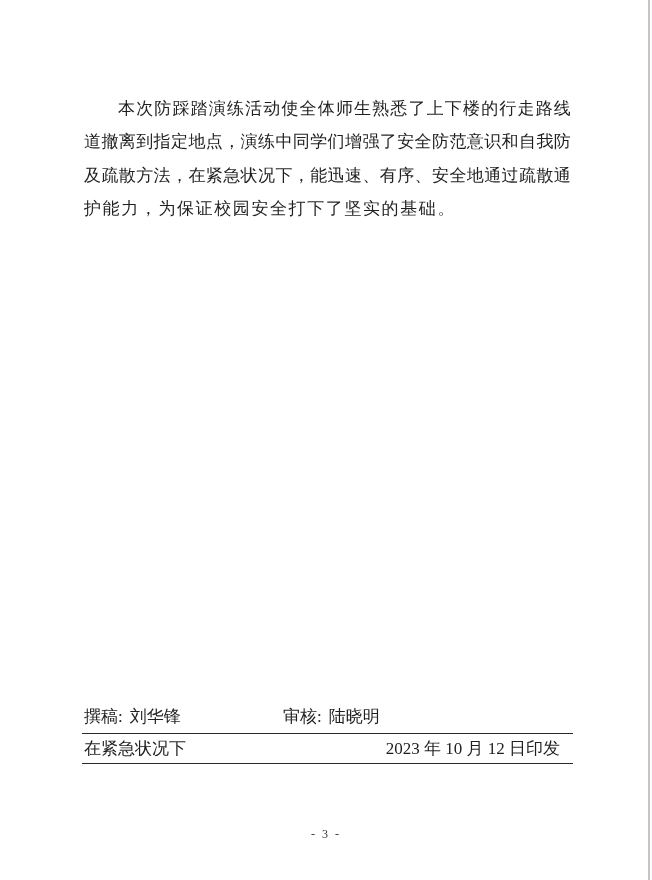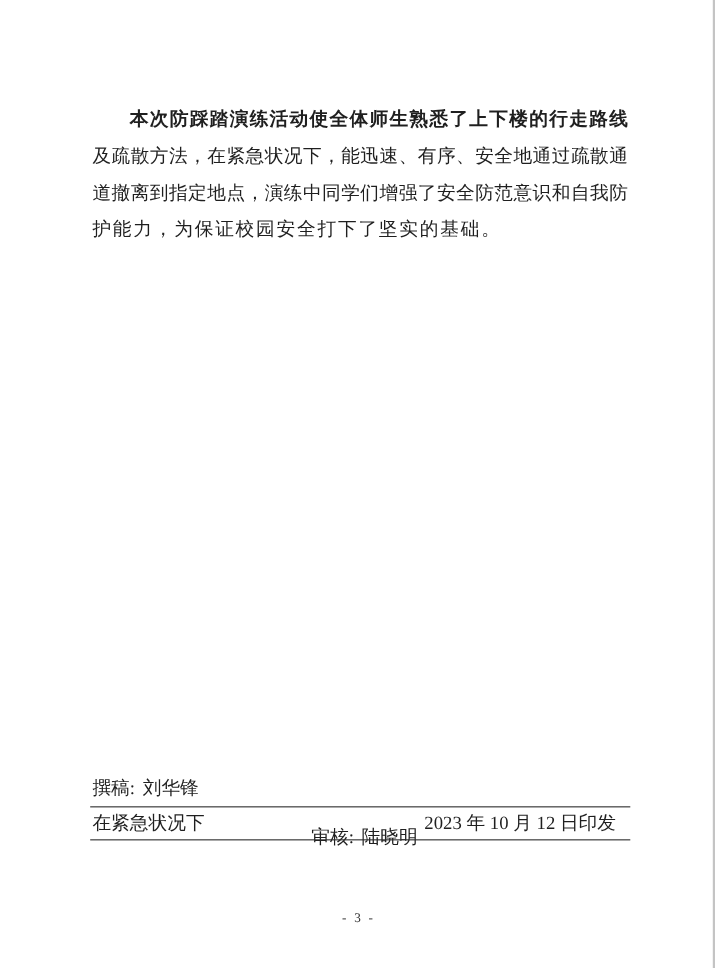--- a/index.html
+++ b/index.html
@@ -34,21 +34,21 @@
     letter-spacing: 0.2px;
   }
   .pline {
     height: 33.4px;
     line-height: 33.4px;
     text-align: justify;
     text-align-last: justify;
     white-space: nowrap;
     overflow: visible;
   }
-  .pline.first { text-indent: 34px; font-weight: bold; }
+  .pline.first { text-indent: 34px; }
   .pline.last {
     text-align: right;
     text-align-last: left;
     letter-spacing: 1.6px;
   }
 
   
   .footer-row {
     position: absolute;
     left: 84px;
@@ -56,21 +56,21 @@
     height: 28px;
     line-height: 28px;
     font-size: 17px;
     white-space: nowrap;
   }
   .footer-row-1 { top: 703px; }
   .footer-row-2 { top: 735px; }
 
   .slot { position: absolute; top: 0; }
   .slot-drafter  { left: 0; }
-  .slot-reviewer { left: 199px; margin-top: 44px; }
+  .slot-reviewer { left: 199px; }
   .slot-issuer   { right: 0; }
   .slot .name { margin-left: 7px; }
 
   .org  { position: absolute; left: 0; top: 0; }
   .date { position: absolute; right: 10px; top: 0; text-align: center; }
 
   .hline {
     position: absolute;
     left: 82px;
     width: 491px;
@@ -92,22 +92,22 @@
     color: #333333;
   }
 </style>
 </head>
 <body>
 
 <div class="page">
 
   <div class="para">
     <div class="pline first">本次防踩踏演练活动使全体师生熟悉了上下楼的行走路线</div>
+    <div class="pline">道撤离到指定地点，演练中同学们增强了安全防范意识和自我防</div>
     <div class="pline">及疏散方法，在紧急状况下，能迅速、有序、安全地通过疏散通</div>
-    <div class="pline">道撤离到指定地点，演练中同学们增强了安全防范意识和自我防</div>
     <div class="pline last">护能力，为保证校园安全打下了坚实的基础。</div>
   </div>
 
   <div class="footer-row footer-row-1">
     <span class="slot slot-drafter">
       <span>撰稿:</span><span class="name">刘华锋</span>
     </span>
     <span class="slot slot-reviewer">
       <span>审核:</span><span class="name">陆晓明</span>
     </span>

